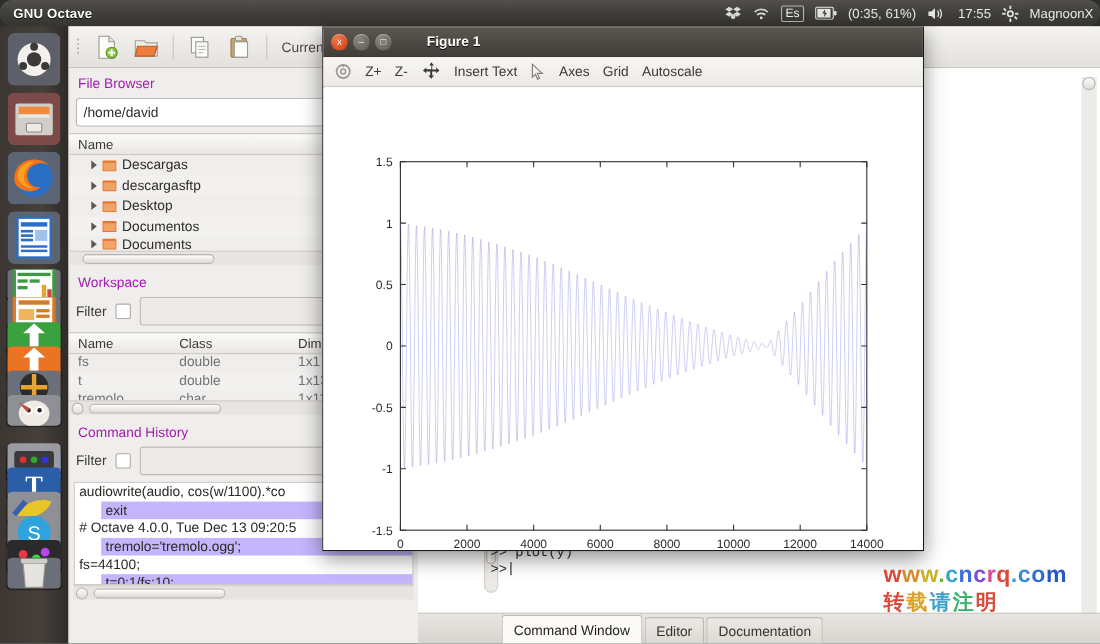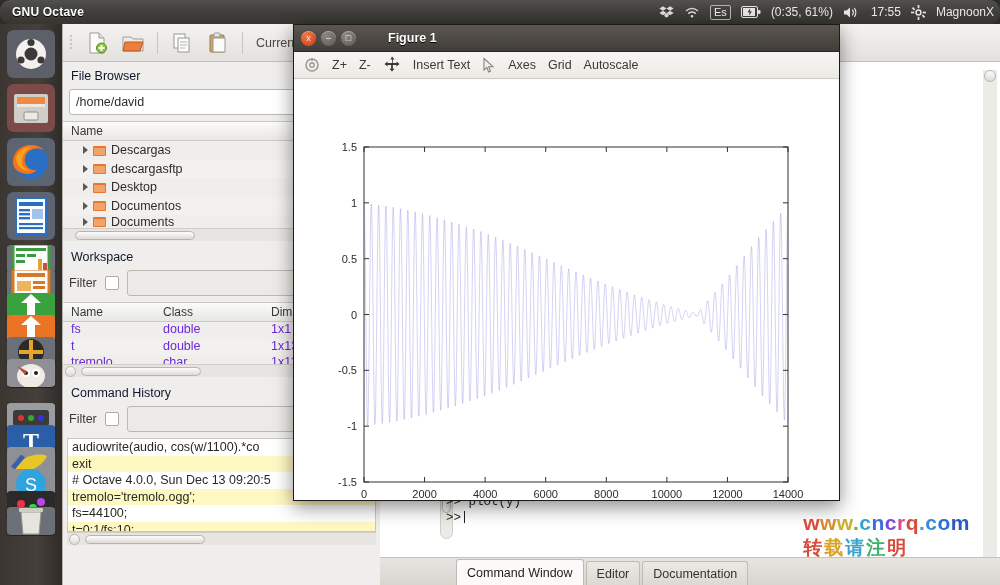--- a/index.html
+++ b/index.html
@@ -63,21 +63,21 @@
 
   .oct-right-btns { position: absolute; right: 6px; top: 60px; display:flex; gap:10px; }
   .oct-right-btns svg { opacity: .75; }
 
   
   .dock-col {
     position: absolute; left: 0; top: 38px; width: 317px; height: 523px;
     background: #efeeec;
   }
   .panel-title {
-    font-size: 12.5px; color: #0f172a; padding: 7px 8px 6px 8px; font-weight: normal;
+    font-size: 12.5px; color: #a21caf; padding: 7px 8px 6px 8px; font-weight: normal;
   }
   .path-row { padding: 0 6px 6px 6px; display: flex; align-items: center; gap: 4px; }
   .path-input {
     flex: 1; height: 26px; background: #fff; border: 1px solid #bdb9b2; border-radius: 3px;
     font-size: 12.5px; color: #2f2d29; padding: 0 6px; line-height: 24px;
   }
   .tbl-head {
     display:flex; height: 20px; align-items:center;
     background: linear-gradient(to bottom,#fbfbfa,#e9e7e3);
     border-top:1px solid #cdc9c2; border-bottom:1px solid #cdc9c2;
@@ -92,27 +92,27 @@
     height: 13px; background: #e7e5e1; border-top: 1px solid #d2cec7; position: relative;
   }
   .hscroll .thumb {
     position:absolute; left: 12px; top: 2px; height: 9px; width: 120px;
     background: linear-gradient(to bottom,#fdfdfd,#dedbd5);
     border:1px solid #b9b5ae; border-radius: 5px;
   }
   .hscroll .arr { position:absolute; top:1px; width:11px; height:11px; border-radius:50%;
     background:linear-gradient(to bottom,#fbfbfa,#dfdcd6); border:1px solid #b9b5ae; }
 
-  .ws-row { display:flex; height:16.5px; font-size:12.5px; color:#6d28d9; }
+  .ws-row { display:flex; height:16.5px; font-size:12.5px; color:#737373; }
   .ws-row.alt { background: #f2f1ef; }
   .ws-row > div { padding-left: 8px; overflow:hidden; white-space:nowrap; }
 
   .hist-list { background:#fff; border:1px solid #cbc7c0; margin: 0 4px; }
   .hist-row { font-size:12.5px; color:#2a2824; padding:0 4px; height:16.5px; line-height:16.5px; white-space:nowrap; overflow:hidden; }
-  .hist-row.alt { background:#fef9c3; }
+  .hist-row.alt { background:#c4b5fd;margin-left:24px; }
 
   
   .cmd-area {
     position:absolute; left: 317px; top: 38px; width: 621px; height: 523px;
     background: #ffffff;
   }
   .cmd-text { position:absolute; left: 66px; bottom: 58px; font-family:"Liberation Mono", monospace; font-size:12.5px; color:#2b2925; }
   .cmd-line { white-space: nowrap; height: 16px; }
   .caret { display:inline-block; width:1px; height:12px; background:#222; vertical-align:-2px; margin-left:3px; }
 
@@ -542,21 +542,21 @@
       <div style="margin-top:2px;">
         <div class="panel-title">Command History</div>
         <div class="path-row">
           <span style="font-size:12.5px;color:#3c3a36;">Filter</span>
           <span style="width:14px;height:14px;border:1px solid #b0aca5;background:#fff;border-radius:2px;display:inline-block;margin:0 4px;"></span>
           <div class="path-input" style="background:#eceae6;"></div>
         </div>
         <div class="hist-list">
           <div class="hist-row">audiowrite(audio, cos(w/1100).*co</div>
           <div class="hist-row alt">exit</div>
-          <div class="hist-row"># Octave 4.0.0, Sun Dec 13 09:20:5</div>
+          <div class="hist-row"># Octave 4.0.0, Tue Dec 13 09:20:5</div>
           <div class="hist-row alt">tremolo='tremolo.ogg';</div>
           <div class="hist-row">fs=44100;</div>
           <div class="hist-row alt" style="height:9px;overflow:hidden">t=0:1/fs:10;</div>
         </div>
         <div class="hscroll" style="margin:0 4px;">
           <div class="arr" style="left:2px"></div>
           <div class="thumb" style="left:18px;width:120px"></div>
         </div>
       </div>
     </div>

